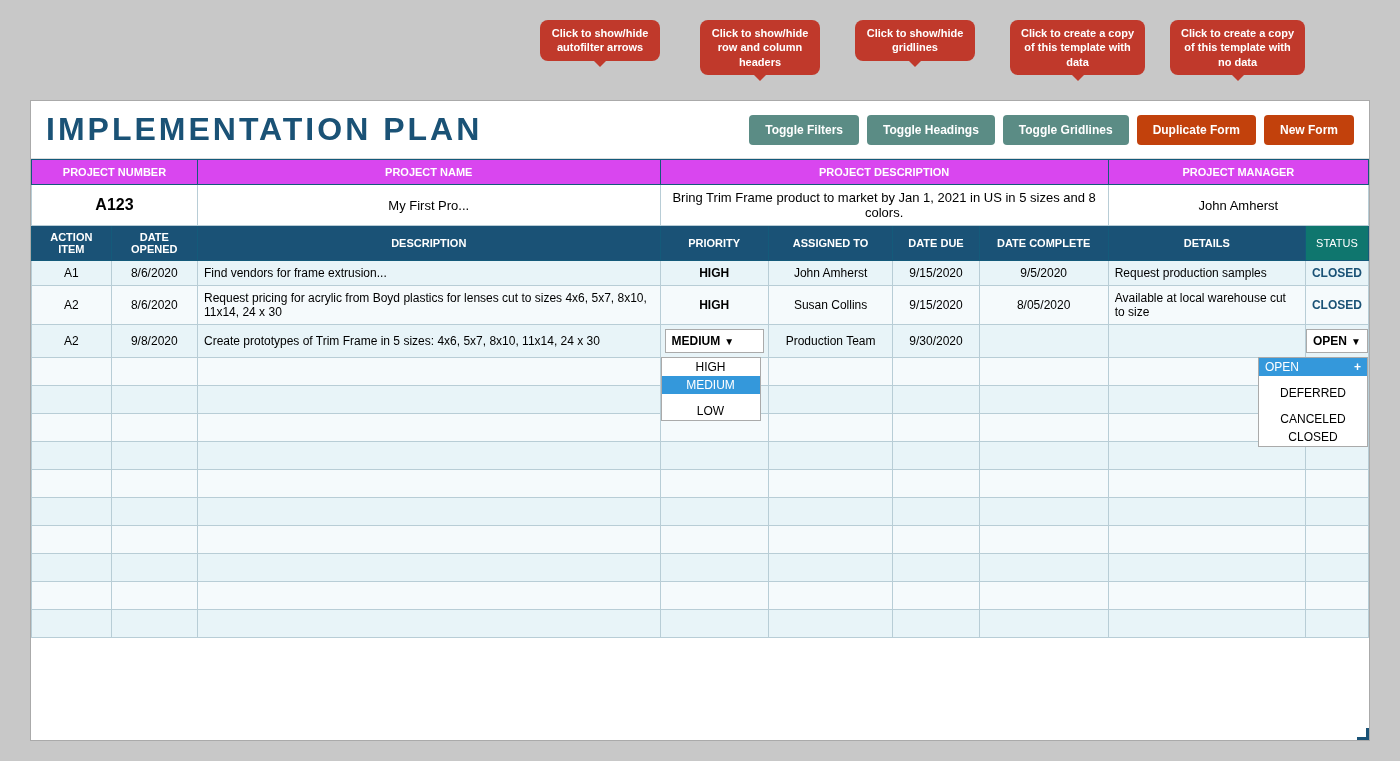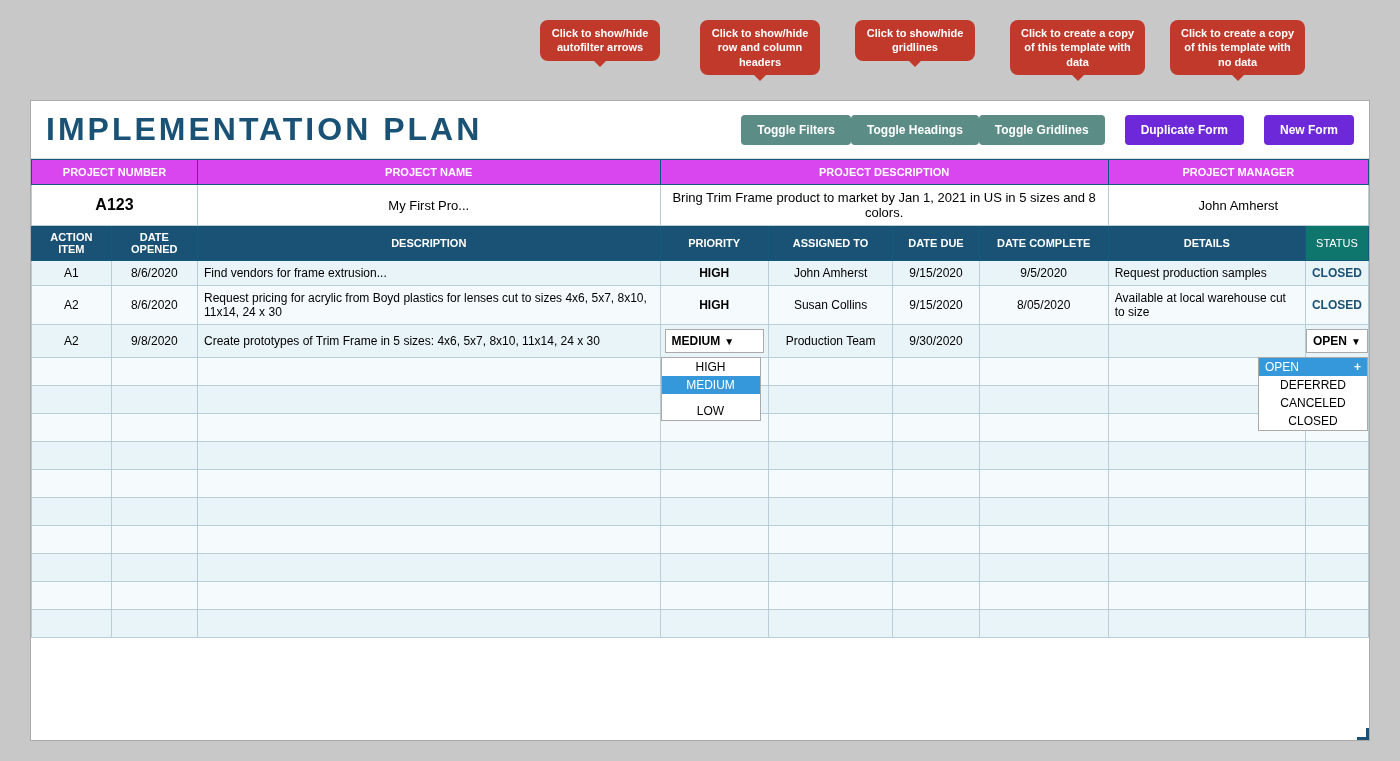--- a/index.html
+++ b/index.html
@@ -68,44 +68,44 @@
       font-size: 32px;
       font-weight: 900;
       color: #1a5276;
       letter-spacing: 3px;
       flex: 1;
       text-transform: uppercase;
     }
 
     .btn-group {
       display: flex;
+      gap: 8px;
     }
 
     .btn-teal {
       background: #5b8c85;
       color: white;
       border: none;
       padding: 8px 16px;
       font-size: 12px;
       font-weight: bold;
       border-radius: 4px;
       cursor: pointer;
       white-space: nowrap;
     }
     .btn-dark {
-      background: #6d28d9;
+      background: #c2410c;
       color: white;
       border: none;
       padding: 8px 16px;
       font-size: 12px;
       font-weight: bold;
       border-radius: 4px;
       cursor: pointer;
       white-space: nowrap;
-      margin-left: 20px;
     }
 
     
     .impl-table {
       width: 100%;
       border-collapse: collapse;
       font-size: 12px;
     }
 
     .impl-table th {
@@ -315,21 +315,21 @@
             <div style="display:flex;align-items:center;justify-content:center;padding:4px 6px;background:white;border:1px solid #aaa;font-weight:bold;font-size:12px;">
               <span>OPEN</span>
               <span style="margin-left:4px;font-size:10px;">▼</span>
             </div>
 
             <div style="position:absolute;top:100%;right:0;width:110px;background:white;border:1px solid #aaa;z-index:20;font-size:12px;">
               <div style="padding:2px 6px;cursor:pointer;background:#3498db;color:white;display:flex;justify-content:space-between;">
                 <span>OPEN</span>
                 <span style="font-weight:bold;">+</span>
               </div>
-              <div style="padding:2px 6px;cursor:pointer;">DEFERRED</div>
+              <div style="padding:10px 6px;cursor:pointer;">DEFERRED</div>
               <div style="padding:2px 6px;cursor:pointer;">CANCELED</div>
               <div style="padding:2px 6px;cursor:pointer;">CLOSED</div>
             </div>
           </td>
         </tr>
 
         <tr class="empty-rows">
           <td></td>
             <td></td>
             <td></td>

